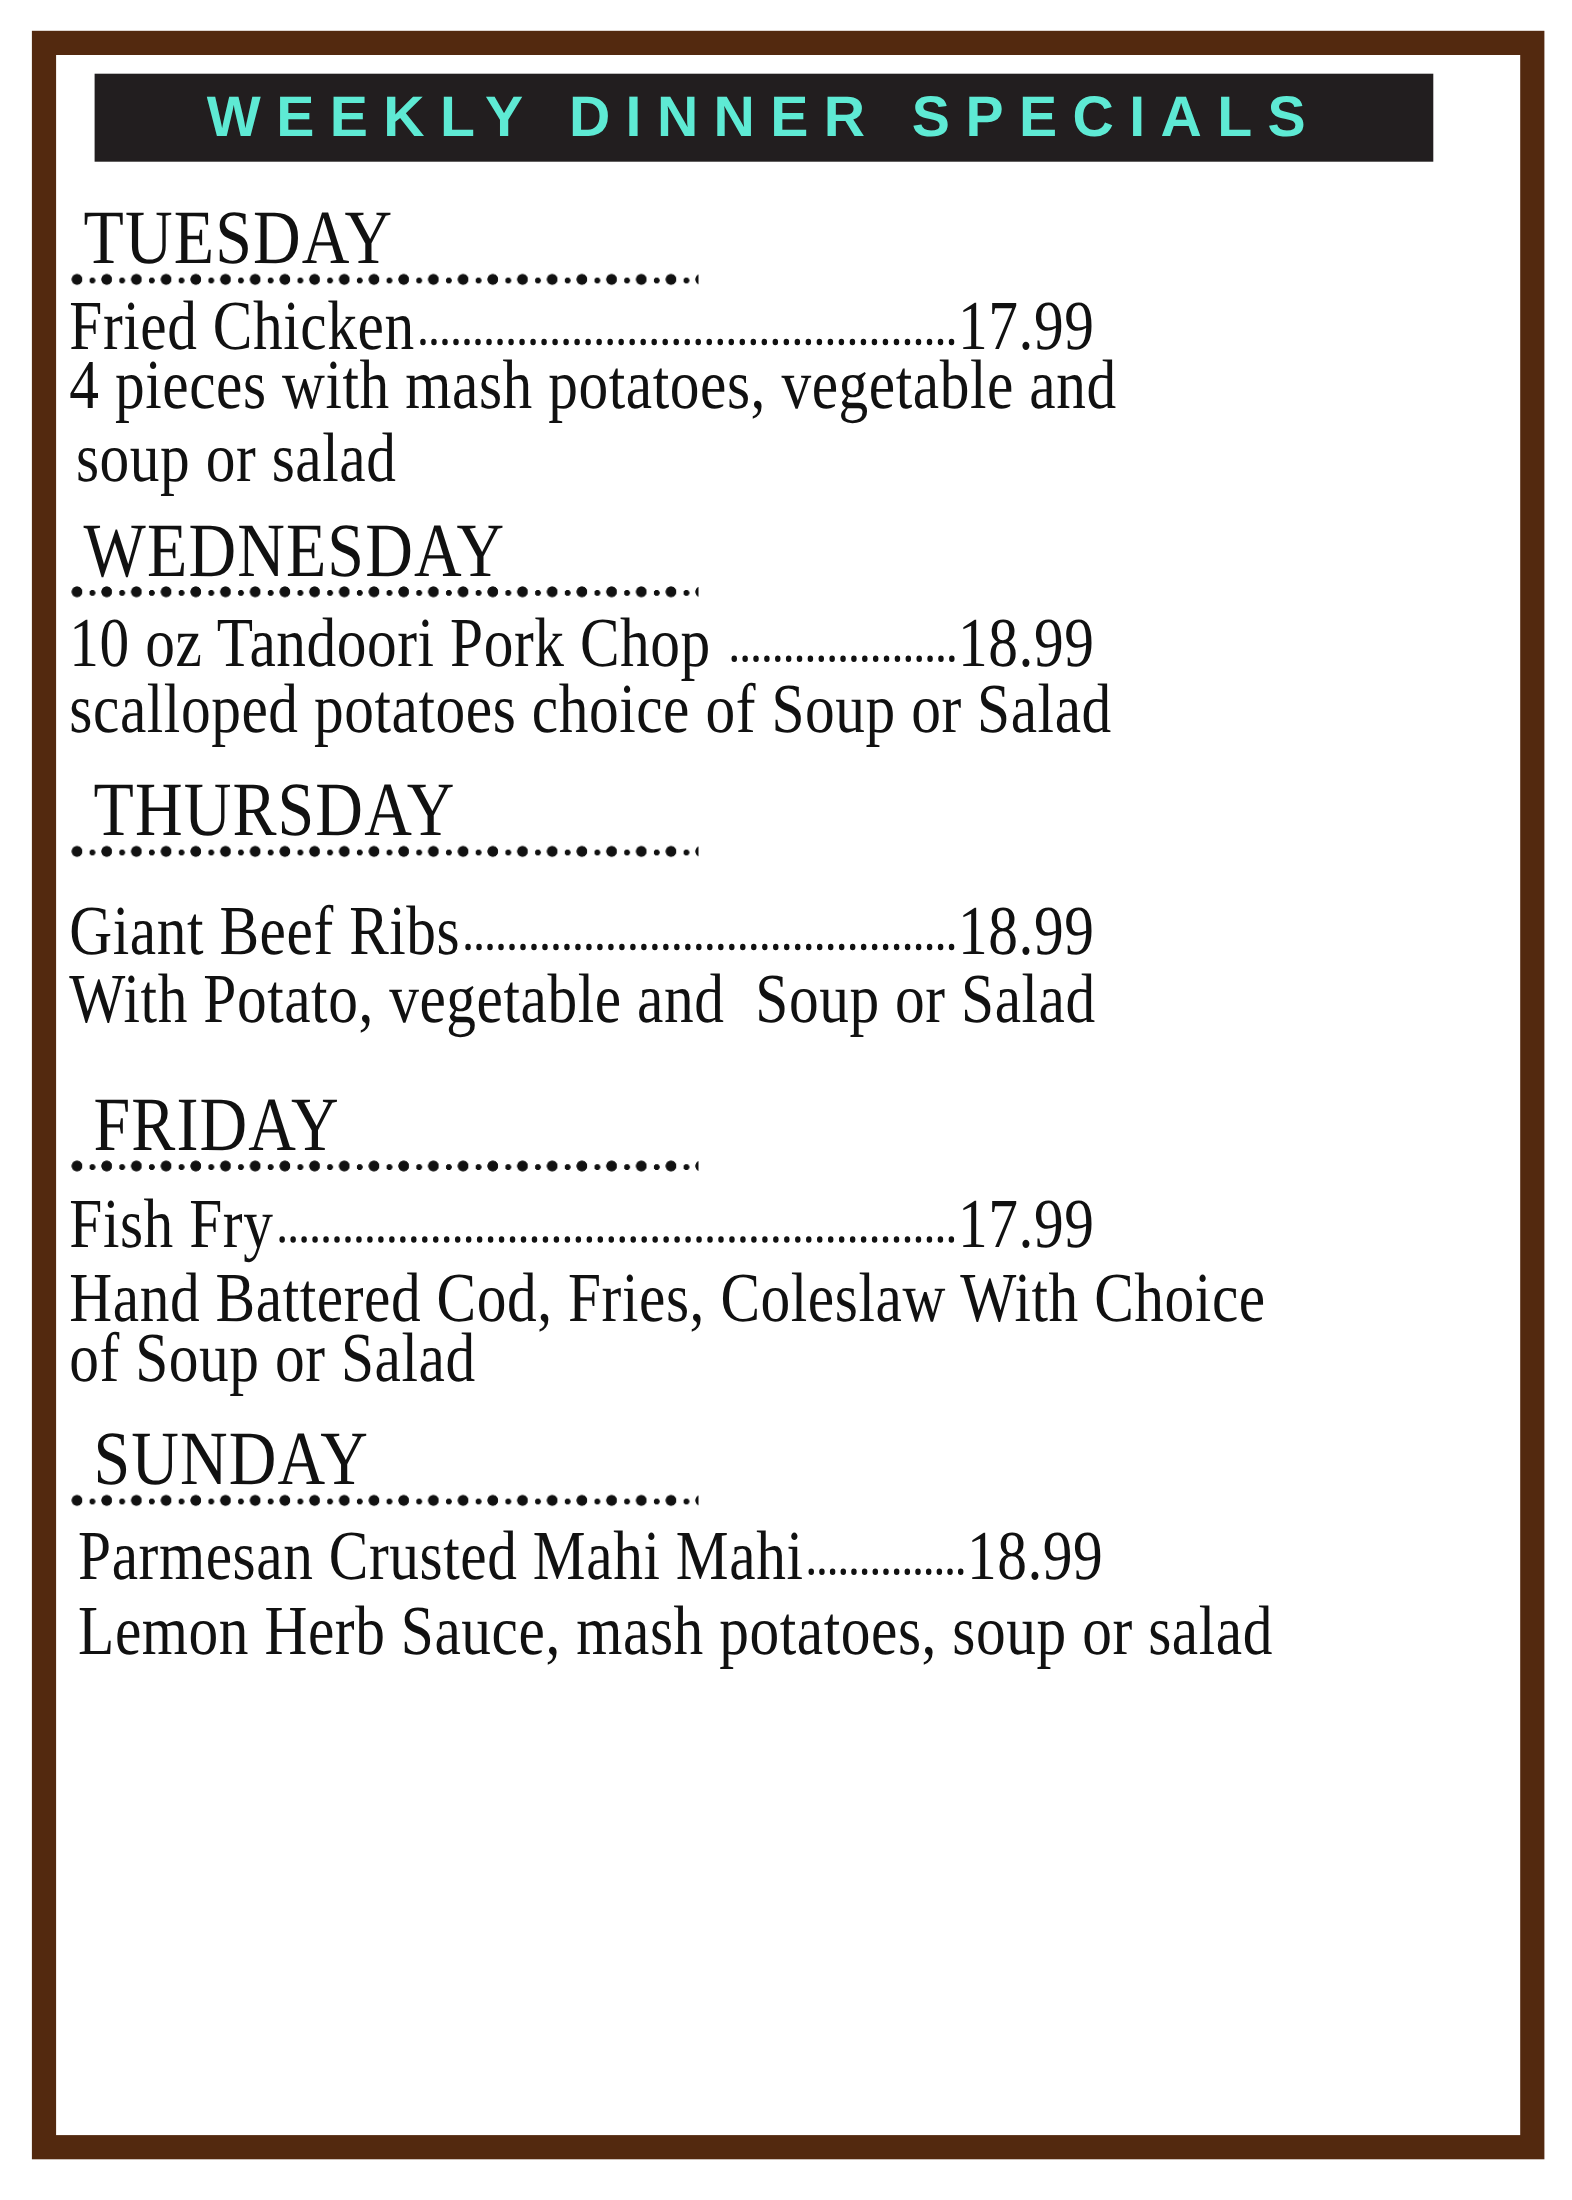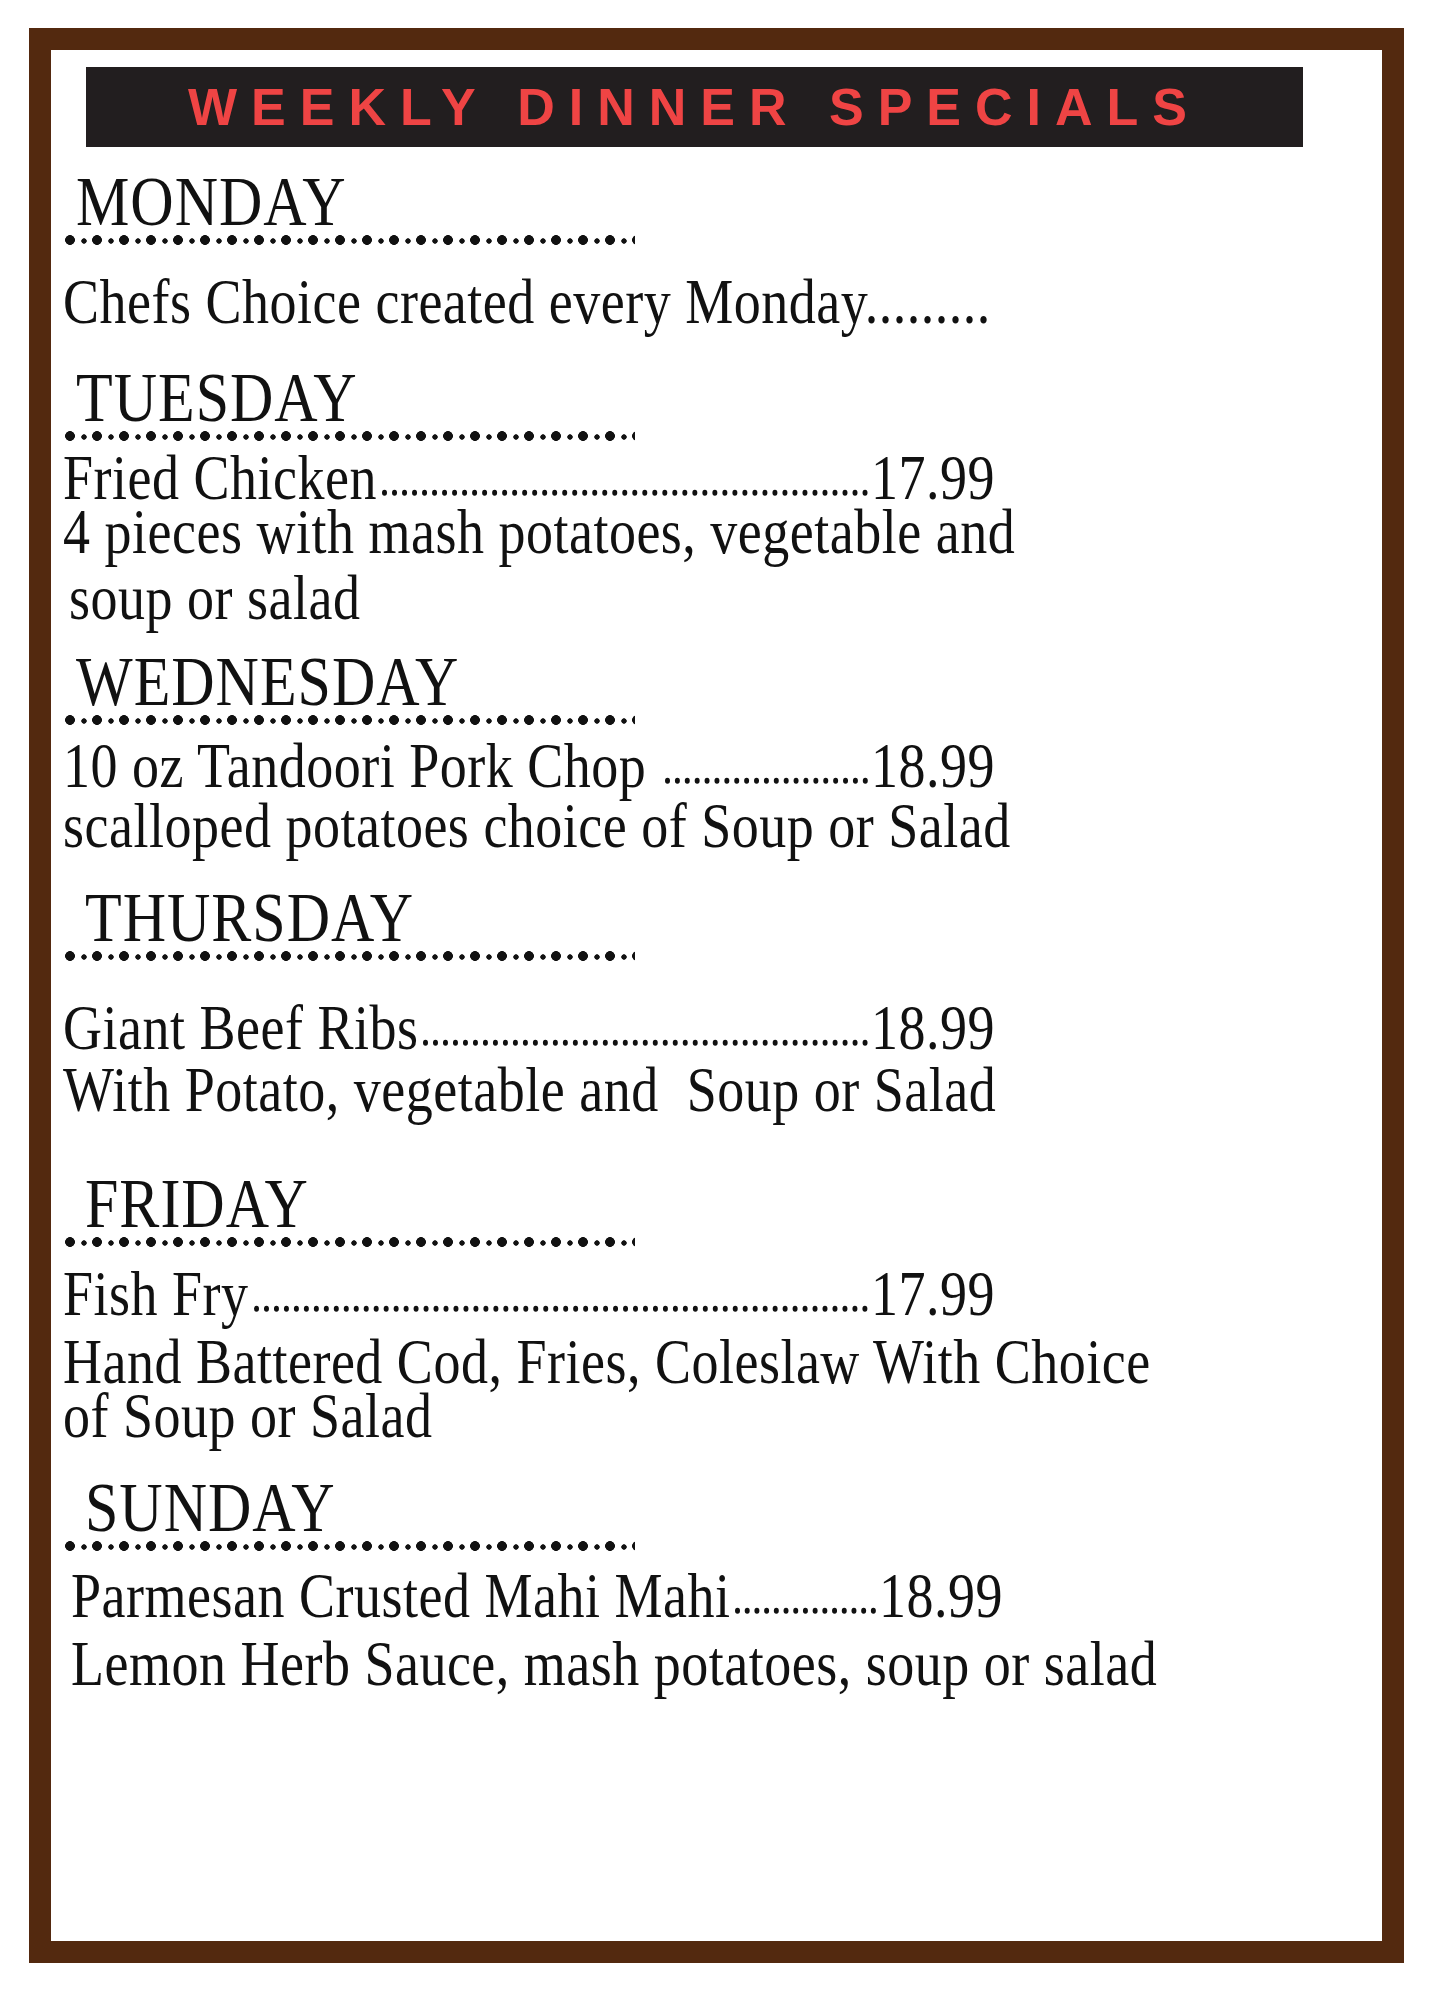--- a/index.html
+++ b/index.html
@@ -28,21 +28,21 @@
     margin:17px 0 0 35px;
     width:1217px;height:80px;
     background:var(--bar);
     display:flex;align-items:center;justify-content:center;
   }
   .titlebar .t{
     font-family:"Liberation Sans", sans-serif;
     font-weight:bold;
     font-size:52px;
     letter-spacing:14px;
-    color:#ef4444;
+    color:#5eead4;
     white-space:nowrap;
   }
   .content{margin-left:12px;}
   .day{
     font-size:60px;
     line-height:56px;
     font-weight:normal;
     letter-spacing:1px;
     margin:0;
     padding-left:13px;
@@ -88,25 +88,20 @@
 
 <div class="canvas">
   <div class="frame">
 
     <div class="titlebar">
       <span class="t">WEEKLY DINNER SPECIALS</span>
     </div>
 
     <div class="content">
 
-      <section>
-        <h2 class="day" style="margin-top:28px">MONDAY</h2>
-        <div class="divider" style="margin-top:2px"></div>
-        <div class="desc" style="margin-top:30px">Chefs Choice created every Monday.........</div>
-      </section>
 
       <section>
         <h2 class="day" style="margin-top:42px">TUESDAY</h2>
         <div class="divider" style="margin-top:2px"></div>
         <div class="row" style="margin-top:10px">
           <span class="nm">Fried Chicken</span>
           <span class="leader"></span>
           <span class="price">17.99</span>
         </div>
         <div class="desc" style="margin-top:2px">4 pieces with mash potatoes, vegetable and</div>

